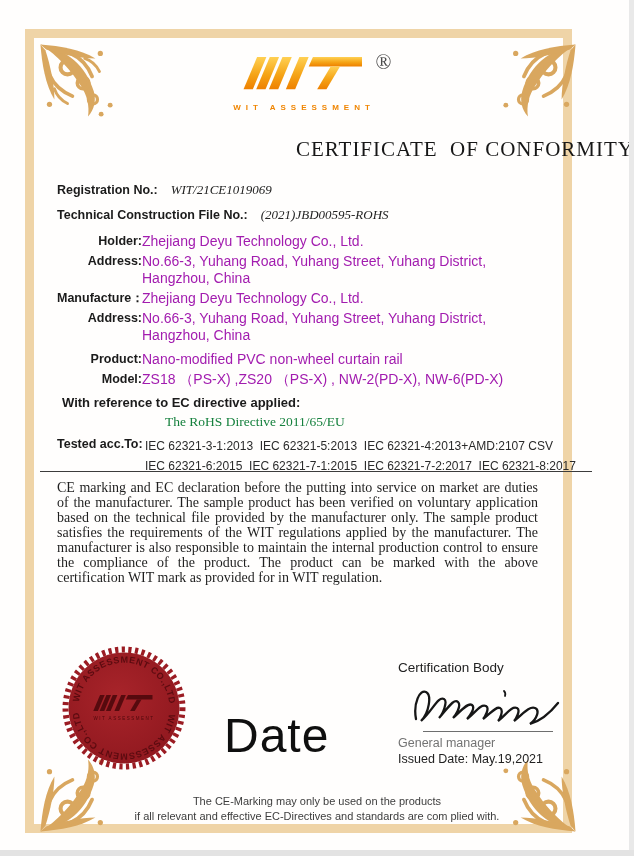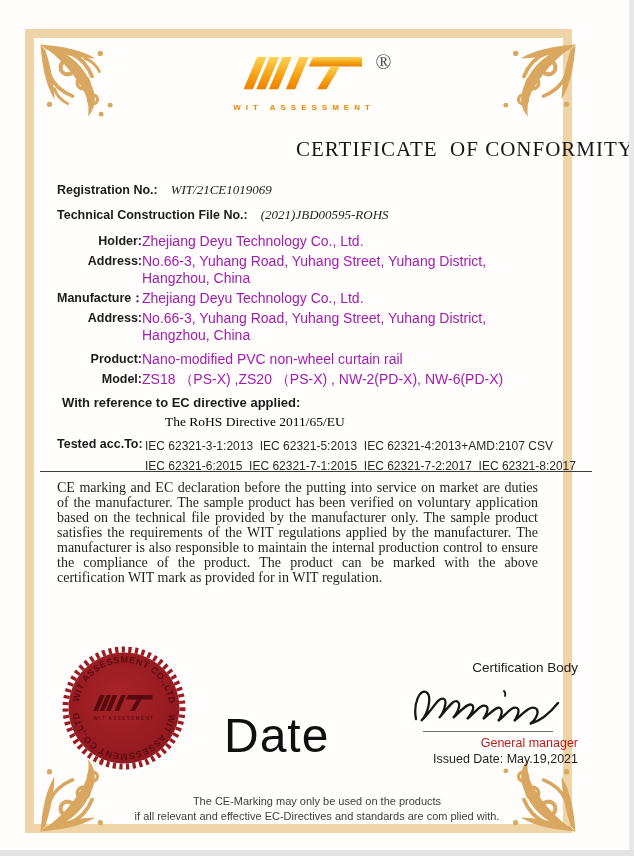--- a/index.html
+++ b/index.html
@@ -37,41 +37,41 @@
   
   .rows{position:absolute;left:57px;top:233px;width:500px;}
   .row{display:flex;margin-bottom:3px;}
   .row .lbl{flex:none;width:85px;font-size:12.5px;font-weight:bold;line-height:17px;text-align:right;}
   .row .val{font-family:Liberation Sans, sans-serif;font-size:14px;line-height:17px;
             white-space:pre-line;color:#a21caf;}
   .row.gap{margin-bottom:7px;}
 
   .directive-head{position:absolute;left:62px;top:395px;font-size:13px;font-weight:bold;}
   .directive-val{position:absolute;left:165px;top:414px;font-family:"Liberation Serif",serif;
-                 font-size:13.5px;color:#000000;}
+                 font-size:13.5px;color:#15803d;}
 
   .tested{position:absolute;left:57px;top:436px;display:flex;}
   .tested .lbl{flex:none;width:88px;font-size:12.5px;font-weight:bold;line-height:16px;}
   .tested .line{font-size:12px;line-height:20px;white-space:pre;color:#2a2a2a;}
 
   .rule{position:absolute;left:40px;top:471px;width:552px;border-top:1.6px solid #3c3c3c;}
 
   .body-par{position:absolute;left:57px;top:480px;width:481px;
             font-family:"Liberation Serif",serif;font-size:14px;line-height:15px;
             text-align:justify;color:#1f1f1f;}
 
   
   .seal{position:absolute;left:60px;top:644px;width:128px;height:128px;}
   .rohs{position:absolute;left:224px;top:708px;font-size:48px;font-weight:400;
         letter-spacing:1px;color:#0f0f0f;}
-  .cert{position:absolute;left:398px;top:660px;width:180px;text-align:right;}
+  .cert{position:absolute;left:398px;top:660px;width:180px;text-align:left;}
   .cert-head{font-size:13.5px;color:#222;}
   .sig{display:block;margin:4px auto 0;}
   .sig-rule{width:130px;border-top:1.8px solid #6e6e6e;margin:0 auto;}
-  .cert-role{font-size:12.5px;margin-top:4px;color:#b91c1c;}
+  .cert-role{font-size:12.5px;margin-top:4px;color:#737373;}
   .cert-date{font-size:12.5px;margin-top:2px;color:#222;}
 
   .footer{position:absolute;left:0;top:794px;width:634px;text-align:center;
           font-size:11px;line-height:15px;color:#3d3d3d;}
 </style>
 </head>
 <body>
 
 <div class="page">
 

